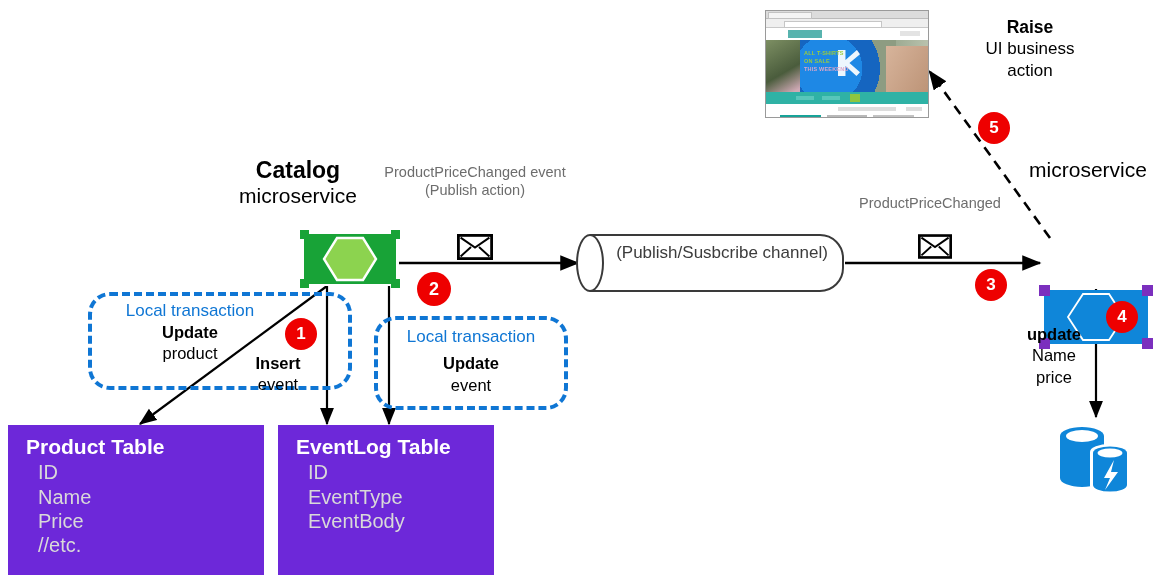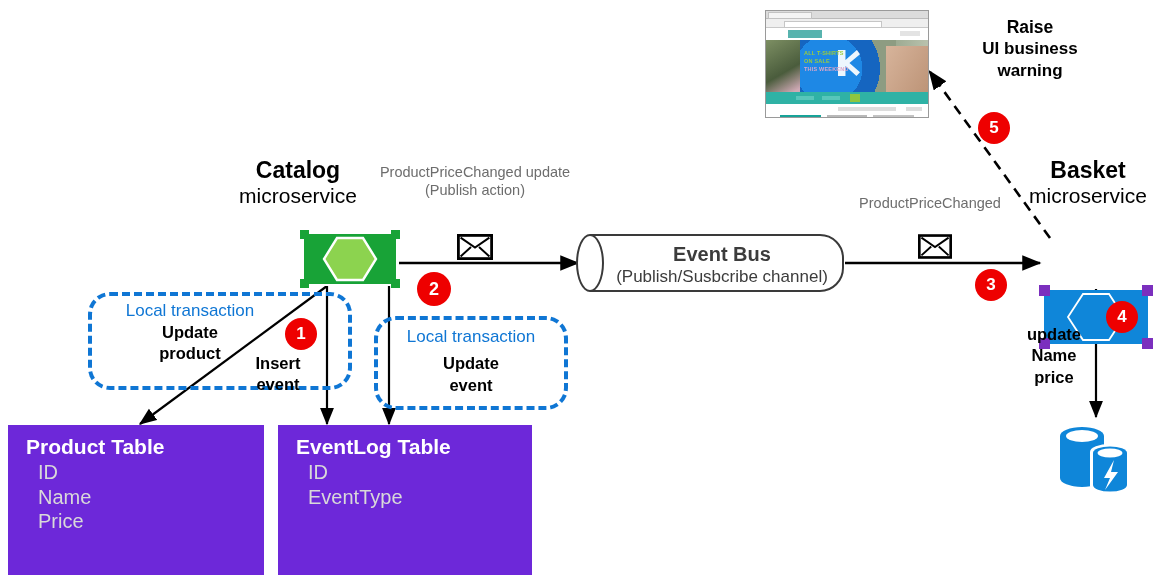--- a/index.html
+++ b/index.html
@@ -10,21 +10,21 @@
 
   
   .title-blk{text-align:center;line-height:1.12;}
   .t-bold{font-weight:bold;font-size:23px;color:#000;}
   .t-reg{font-weight:normal;font-size:21px;color:#000;}
 
   .gray-note{color:#6d6d6d;font-size:14.5px;text-align:center;line-height:1.25;}
 
   .lt-label{color:#0f76d4;font-weight:normal;font-size:17px;}
   .blk-bold{font-weight:bold;font-size:16.5px;color:#000;}
-  .blk-reg{font-weight:bold;font-size:16.5px;color:#000;}
+  .blk-reg{font-weight:normal;font-size:16.5px;color:#000;}
   .center{text-align:center;}
 
   
   .dashbox{border:4px dashed #0f76d4;border-radius:22px;box-sizing:border-box;}
 
   
   .tablebox{background:#6d28d9;color:#ffffff;box-sizing:border-box;
             padding:8px 0 10px 18px;}
   .tablebox .th{font-weight:bold;font-size:21px;color:#ffffff;line-height:1.3;}
   .tablebox .td{font-weight:normal;font-size:20px;color:#d9d9d9;line-height:1.22;
@@ -110,21 +110,21 @@
 
   <line x1="1050" y1="238" x2="930" y2="72" stroke="#000" stroke-width="2.6" stroke-dasharray="10,7" marker-end="url(#arrD)"></line>
 </svg>
 
 <div class="abs title-blk nosel" style="left:200px;top:158px;width:196px;">
   <div class="t-bold">Catalog</div>
   <div class="t-reg">microservice</div>
 </div>
 
 <div class="abs gray-note nosel" style="left:370px;top:163px;width:210px;">
-  <div>ProductPriceChanged update</div>
+  <div>ProductPriceChanged event</div>
   <div>(Publish action)</div>
 </div>
 
 <div class="abs msbox nosel" style="left:302px;top:232px;width:96px;height:54px;background:#18a337;
             border:2px solid #ffffff;">
   <svg class="hex" width="56" height="46" viewBox="0 0 56 46">
     <polygon points="15,2 41,2 54,23 41,44 15,44 2,23" fill="#8cd34f" stroke="#ffffff" stroke-width="2.4"></polygon>
   </svg>
   <span class="corner" style="left:-4px;top:-4px;background:#18a337;"></span>
   <span class="corner" style="right:-4px;top:-4px;background:#18a337;"></span>
@@ -135,54 +135,52 @@
 <svg class="abs nosel" style="left:457px;top:234px;" width="36" height="26" viewBox="0 0 36 26">
   <rect x="1.4" y="1.4" width="33.2" height="23.2" fill="#fff" stroke="#000" stroke-width="2.8"></rect>
   <path d="M3.6,3.6 L18,13.6 L32.4,3.6" fill="none" stroke="#000" stroke-width="2"></path>
   <path d="M3.6,22.4 L14,13 M32.4,22.4 L22,13" fill="none" stroke="#000" stroke-width="2"></path>
 </svg>
 
 <div class="abs nosel" style="left:576px;top:234px;width:268px;height:58px;">
   <div class="cyl-body abs" style="left:14px;top:0;width:254px;height:58px;"></div>
   <div class="cyl-cap abs" style="left:0px;top:0;width:28px;height:58px;"></div>
   <div class="abs bus-text" style="left:30px;top:9px;width:232px;">
-    <div class="bus-t1">Event Bus</div>
     <div class="bus-t2">(Publish/Susbcribe channel)</div>
   </div>
 </div>
 
 <div class="abs gray-note nosel" style="left:845px;top:194px;width:170px;">
   <div>ProductPriceChanged</div>
 </div>
 
 <svg class="abs nosel" style="left:918px;top:234px;" width="34" height="25" viewBox="0 0 36 26">
   <rect x="1.4" y="1.4" width="33.2" height="23.2" fill="#fff" stroke="#000" stroke-width="2.8"></rect>
   <path d="M3.6,3.6 L18,13.6 L32.4,3.6" fill="none" stroke="#000" stroke-width="2"></path>
   <path d="M3.6,22.4 L14,13 M32.4,22.4 L22,13" fill="none" stroke="#000" stroke-width="2"></path>
 </svg>
 
 <div class="abs title-blk nosel" style="left:1000px;top:158px;width:176px;">
-  <div class="t-bold">Basket</div>
   <div class="t-reg">microservice</div>
 </div>
 
 <div class="abs msbox nosel" style="left:1044px;top:236px;width:104px;height:54px;background:#0f86d9;">
   <svg class="hex" width="60" height="50" viewBox="0 0 60 50">
     <polygon points="17,2 43,2 58,25 43,48 17,48 2,25" fill="none" stroke="#ffffff" stroke-width="1.8"></polygon>
   </svg>
   <span class="corner" style="left:-5px;top:-5px;width:11px;height:11px;background:#7b2fbe;"></span>
   <span class="corner" style="right:-5px;top:-5px;width:11px;height:11px;background:#7b2fbe;"></span>
   <span class="corner" style="left:-5px;bottom:-5px;width:11px;height:11px;background:#7b2fbe;"></span>
   <span class="corner" style="right:-5px;bottom:-5px;width:11px;height:11px;background:#7b2fbe;"></span>
 </div>
 
 <div class="abs center nosel" style="left:950px;top:16px;width:160px;line-height:1.28;">
   <div class="blk-bold" style="font-size:17.5px;">Raise</div>
   <div class="blk-reg" style="font-size:17px;">UI business</div>
-  <div class="blk-reg" style="font-size:17px;">warning</div>
+  <div class="blk-reg" style="font-size:17px;">action</div>
 </div>
 
 <div class="abs center nosel" style="left:1010px;top:324px;width:88px;line-height:1.3;">
   <div class="blk-bold">update</div>
   <div class="blk-reg">Name</div>
   <div class="blk-reg">price</div>
 </div>
 
 <svg class="abs nosel" style="left:1054px;top:424px;" width="84" height="72" viewBox="0 0 84 72">
   <g fill="#0f86d9">
@@ -213,26 +211,28 @@
   <div class="lt-label">Local transaction</div>
   <div class="blk-bold" style="margin-top:5px;">Update</div>
   <div class="blk-reg">event</div>
 </div>
 
 <div class="abs tablebox nosel" style="left:8px;top:425px;width:256px;height:150px;">
   <div class="th">Product Table</div>
   <div class="td">ID</div>
   <div class="td">Name</div>
   <div class="td">Price</div>
-</div>
-
-<div class="abs tablebox nosel" style="left:278px;top:425px;width:254px;height:150px;">
+  <div class="td">//etc.</div>
+</div>
+
+<div class="abs tablebox nosel" style="left:278px;top:425px;width:216px;height:150px;">
   <div class="th">EventLog Table</div>
   <div class="td">ID</div>
   <div class="td">EventType</div>
+  <div class="td">EventBody</div>
 </div>
 
 <div class="abs badge nosel" style="left:285px;top:318px;width:32px;height:32px;font-size:17px;">
   <span>1</span>
 </div>
 <div class="abs badge nosel" style="left:417px;top:272px;width:34px;height:34px;font-size:18px;">
   <span>2</span>
 </div>
 <div class="abs badge nosel" style="left:975px;top:269px;width:32px;height:32px;font-size:17px;">
   <span>3</span>

